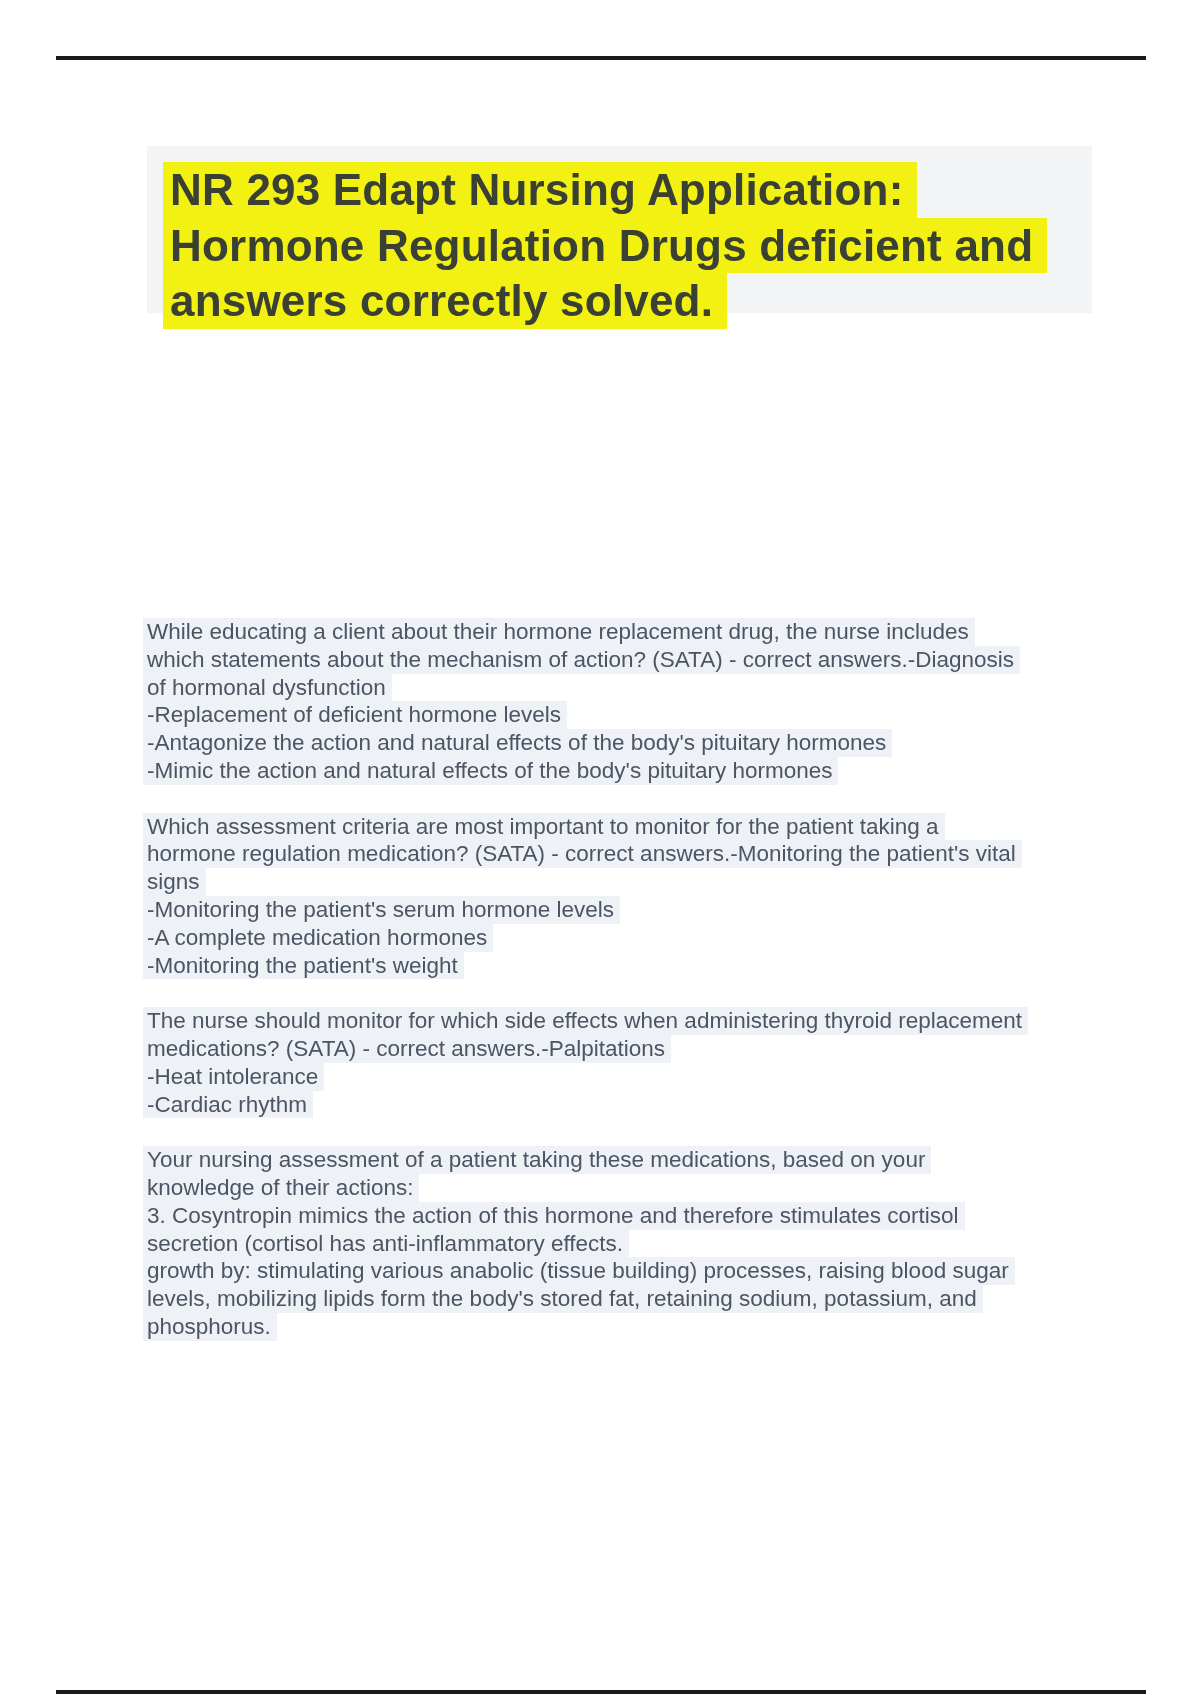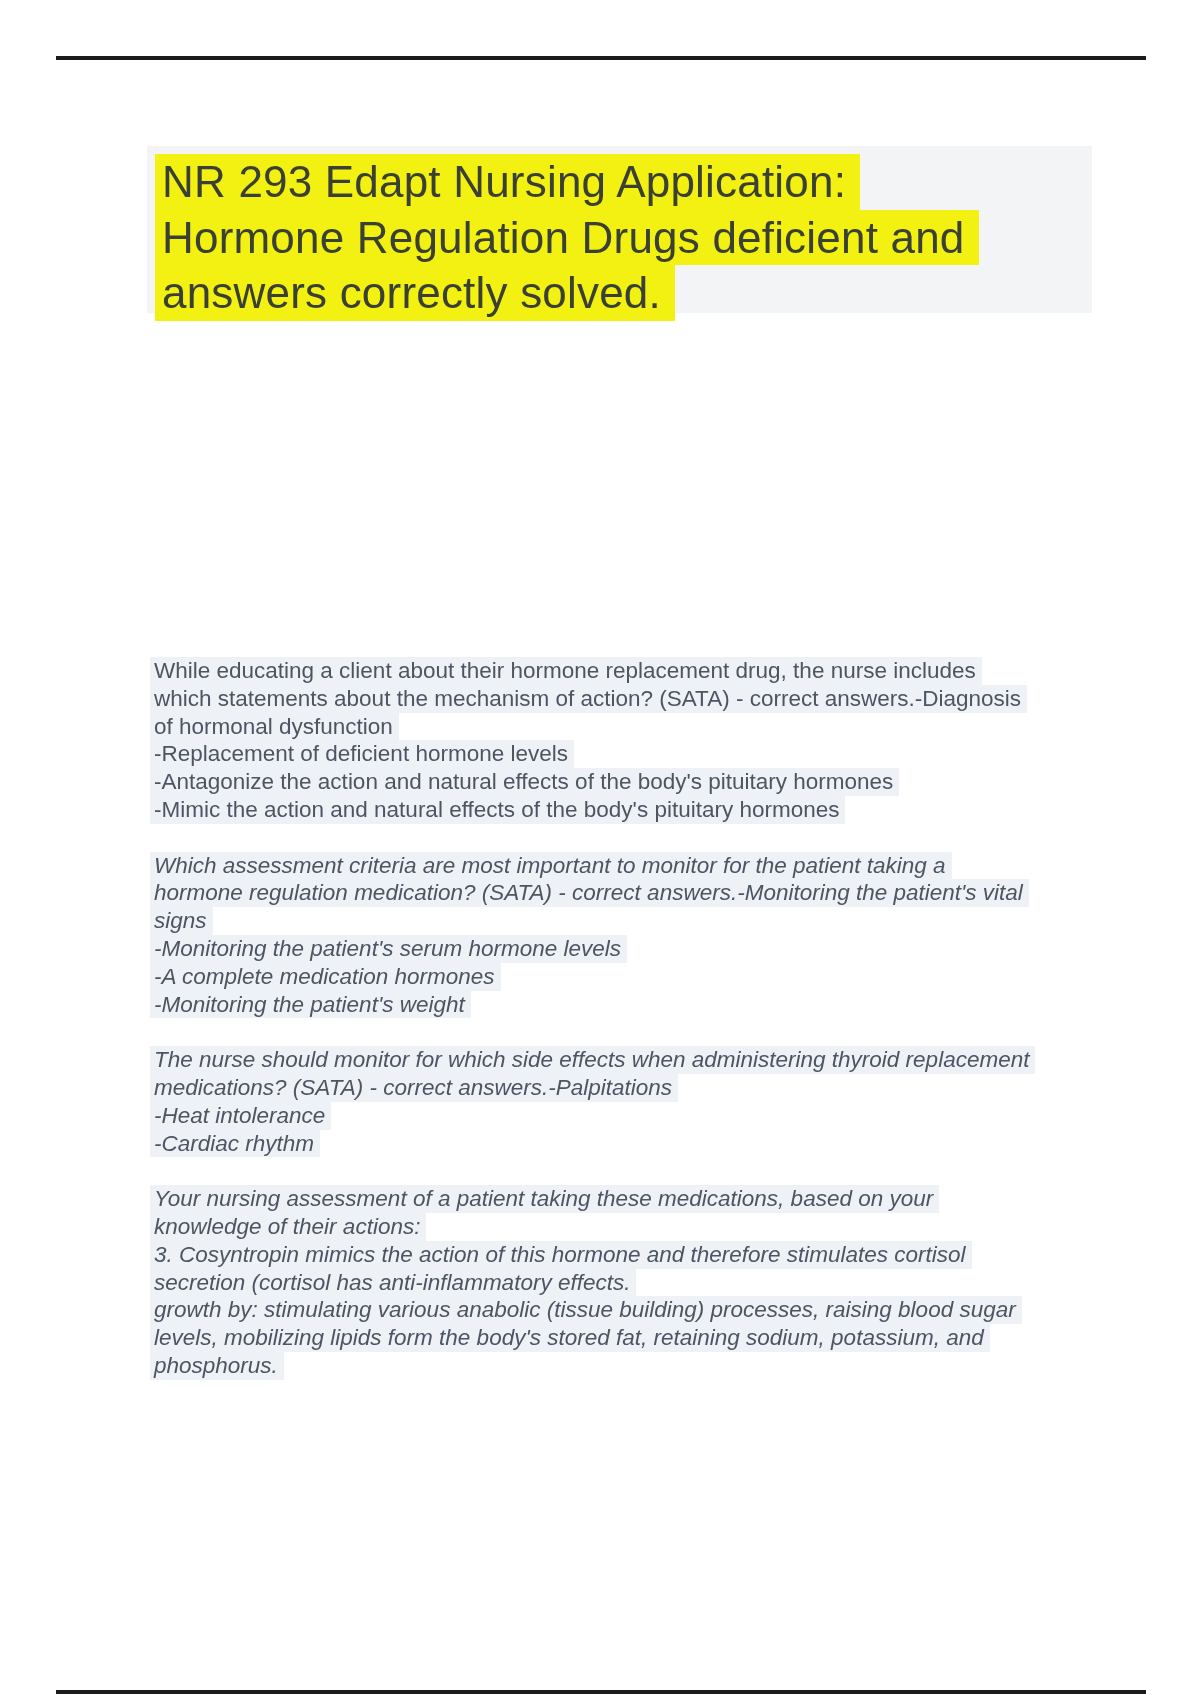--- a/index.html
+++ b/index.html
@@ -35,49 +35,48 @@
   .title-panel {
     position: absolute;
     left: 0;
     top: 0;
     right: 0;
     bottom: 0;
     background: var(--title-panel, #f2f4f6);
   }
   .title-lines {
     position: relative;
-    margin: 8px;
+    margin: 16px;
     padding: 0;
     font-size: 44px;
-    font-weight: 400;
+    font-weight: 700;
     color: var(--title-text, #3a4033);
     letter-spacing: 0.2px;
   }
   .title-line {
     height: 55.6px;
     line-height: 55.6px;
     white-space: nowrap;
   }
   .yellow-hl {
     display: inline-block;
     height: 100%;
     background: var(--title-highlight, #f3f112);
     padding: 0 14px 0 7px;
   }
 
   .body-text {
     position: absolute;
-    left: 154px;
+    left: 147px;
     top: 618px;
     width: 960px;
     font-size: 22.5px;
     color: var(--body-text, #4c5563);
-    margin-top: 39px;
   }
-  .para + .para { margin-top: 27.8px; font-style: italic; }
+  .para + .para { margin-top: 27.8px; }
   .body-line {
     height: 27.8px;
     line-height: 27.8px;
     white-space: nowrap;
   }
   .line-hl {
     display: inline-block;
     height: 100%;
     background: var(--line-highlight, #eef1f6);
     padding: 0 6px 0 4px;

